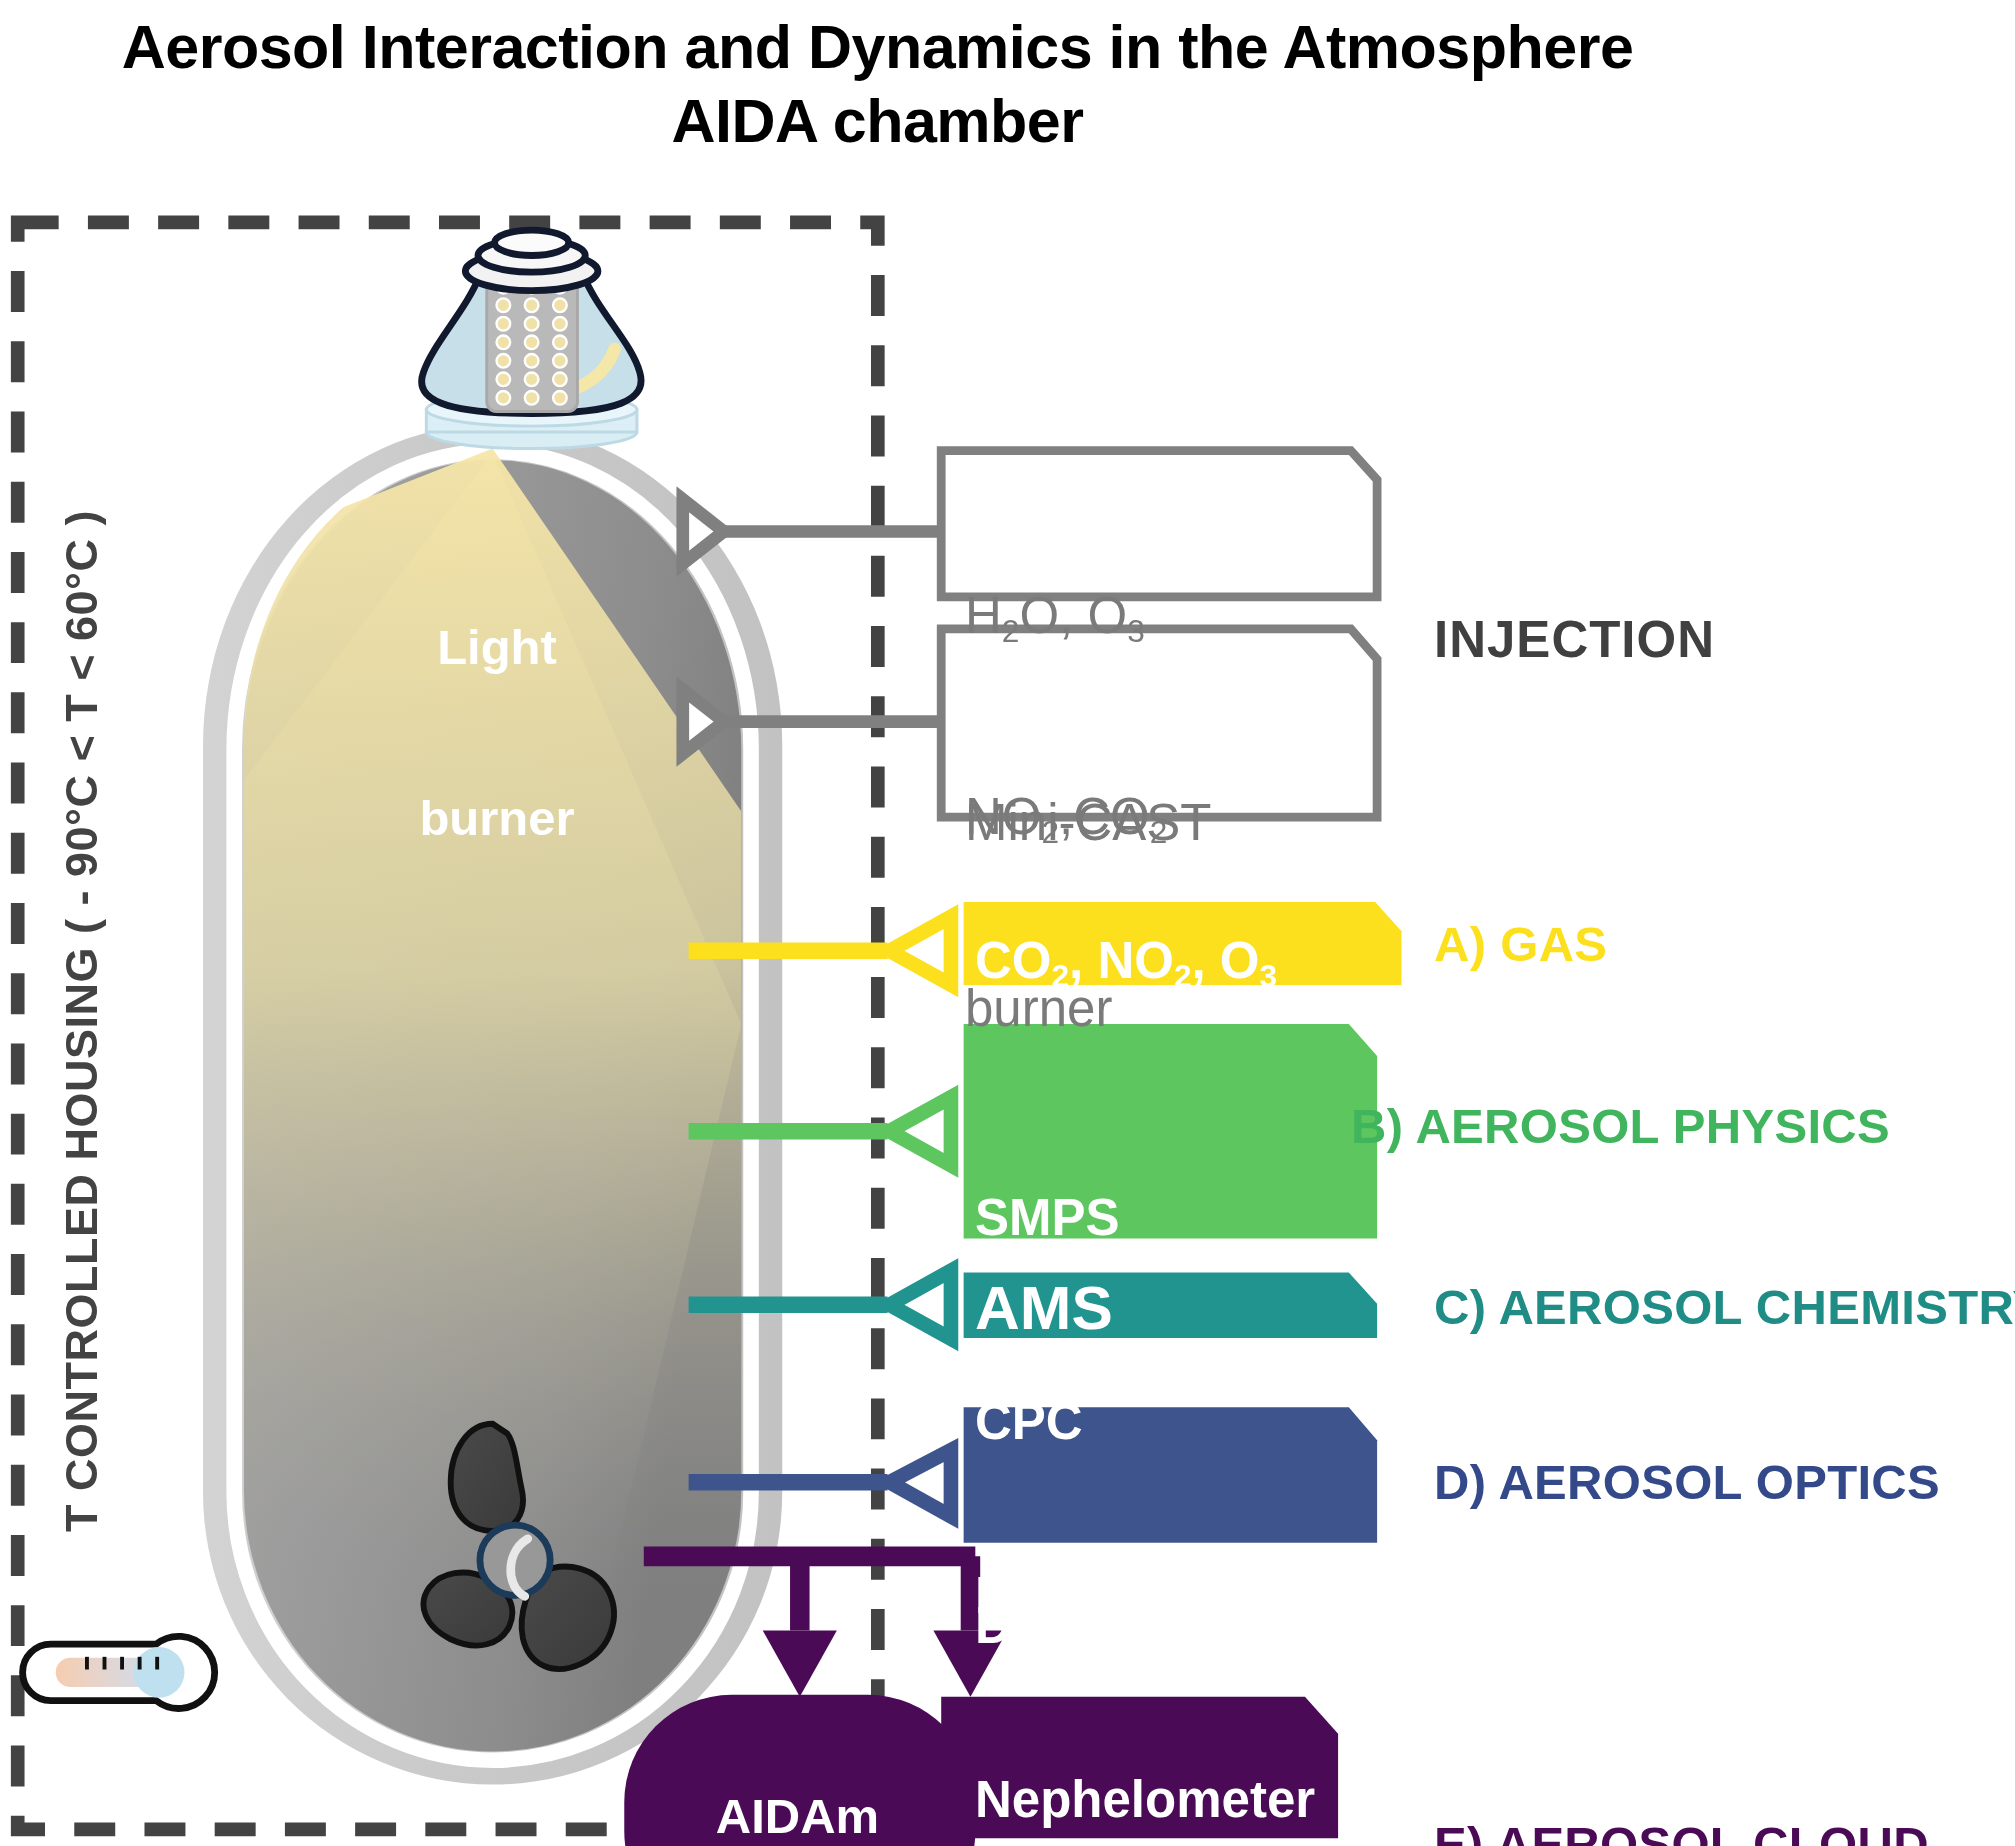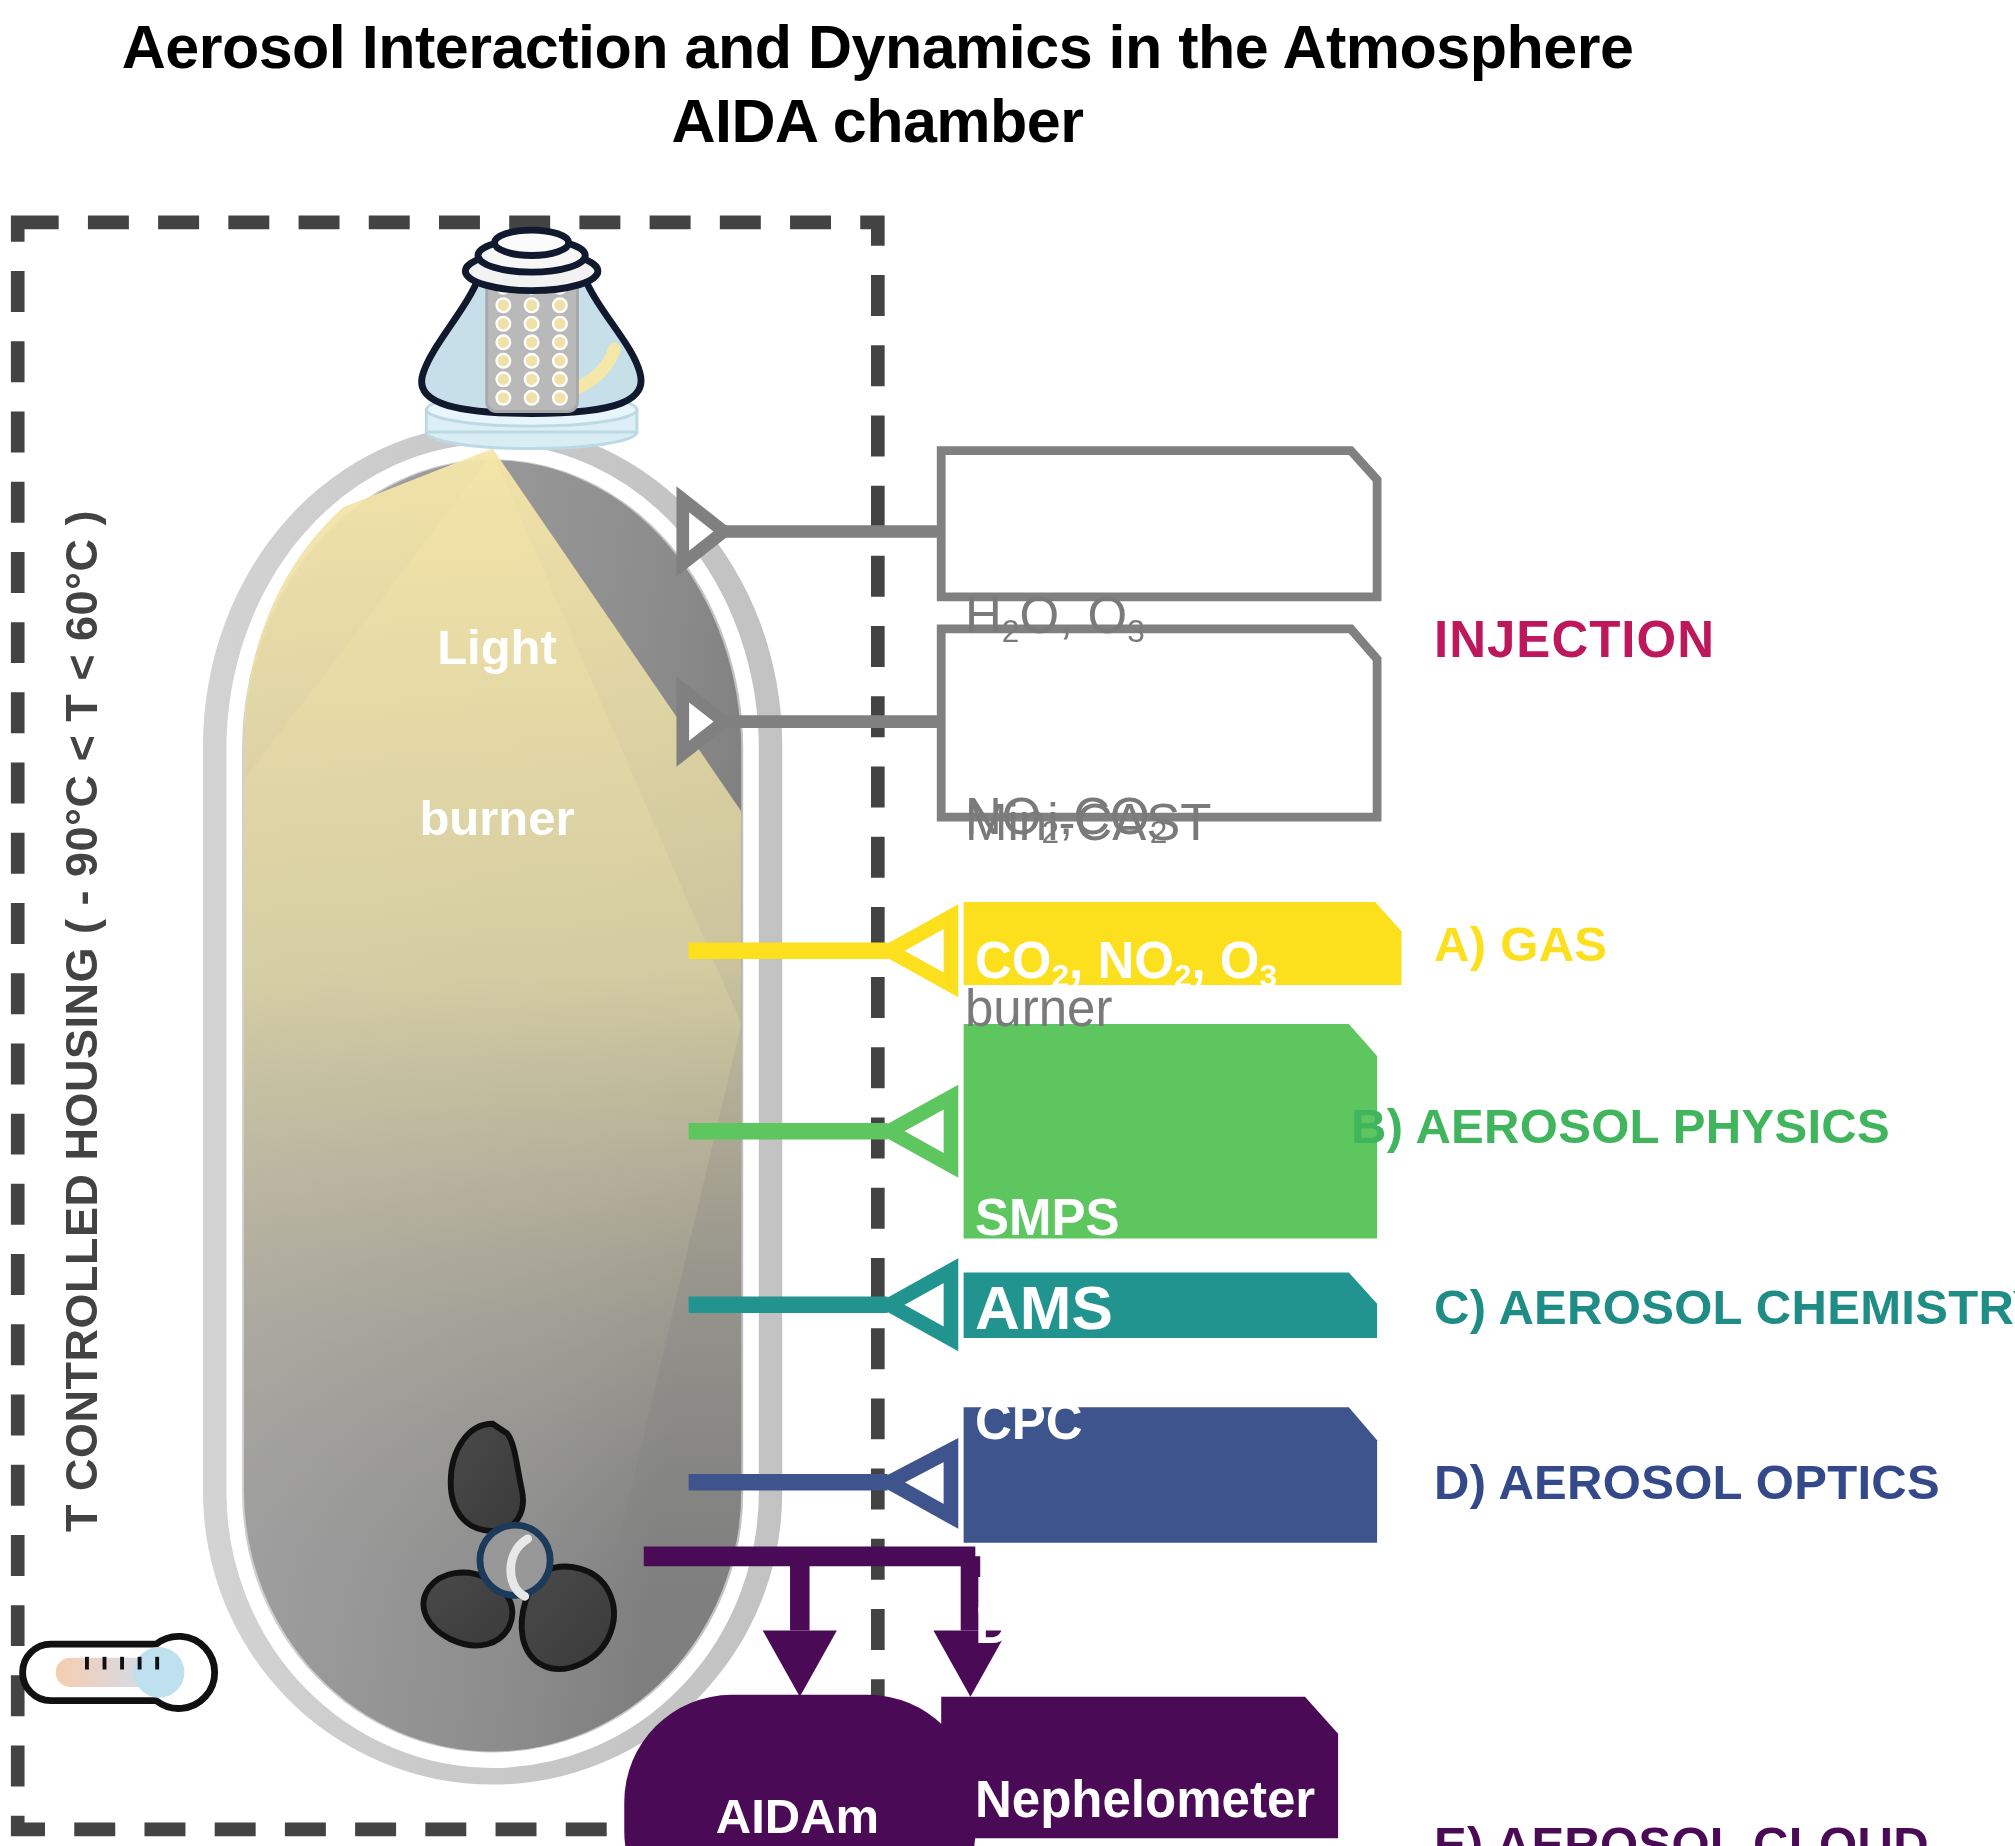--- a/index.html
+++ b/index.html
@@ -18,21 +18,21 @@
   .txt{position:absolute;white-space:pre;}
 
   .side-label{
     position:absolute;left:-523px;top:995px;width:1209px;
     transform:rotate(-90deg);transform-origin:50% 50%;
     font-size:45px;font-weight:bold;color:#434343;letter-spacing:0.5px;
     text-align:center;
   }
 
   .inj-text{font-size:51px;font-weight:normal;color:#7a7a7a;line-height:62px;}
-  .inj-head{font-size:51px;font-weight:bold;color:#be185d;letter-spacing:1px;}
+  .inj-head{font-size:51px;font-weight:bold;color:#404040;letter-spacing:1px;}
 
   .boxtext{color:#ffffff;font-weight:bold;}
   .y-boxtext{font-size:51px;line-height:59px;}
   .g-boxtext{font-size:51px;line-height:68px;}
   .t-boxtext{font-size:62px;line-height:59px;}
   .b-boxtext{font-size:51px;line-height:68px;}
   .p-boxtext{font-size:51px;line-height:74px;}
 
   .cat-label{font-weight:bold;font-size:49px;letter-spacing:0.3px;line-height:59px;}
 

